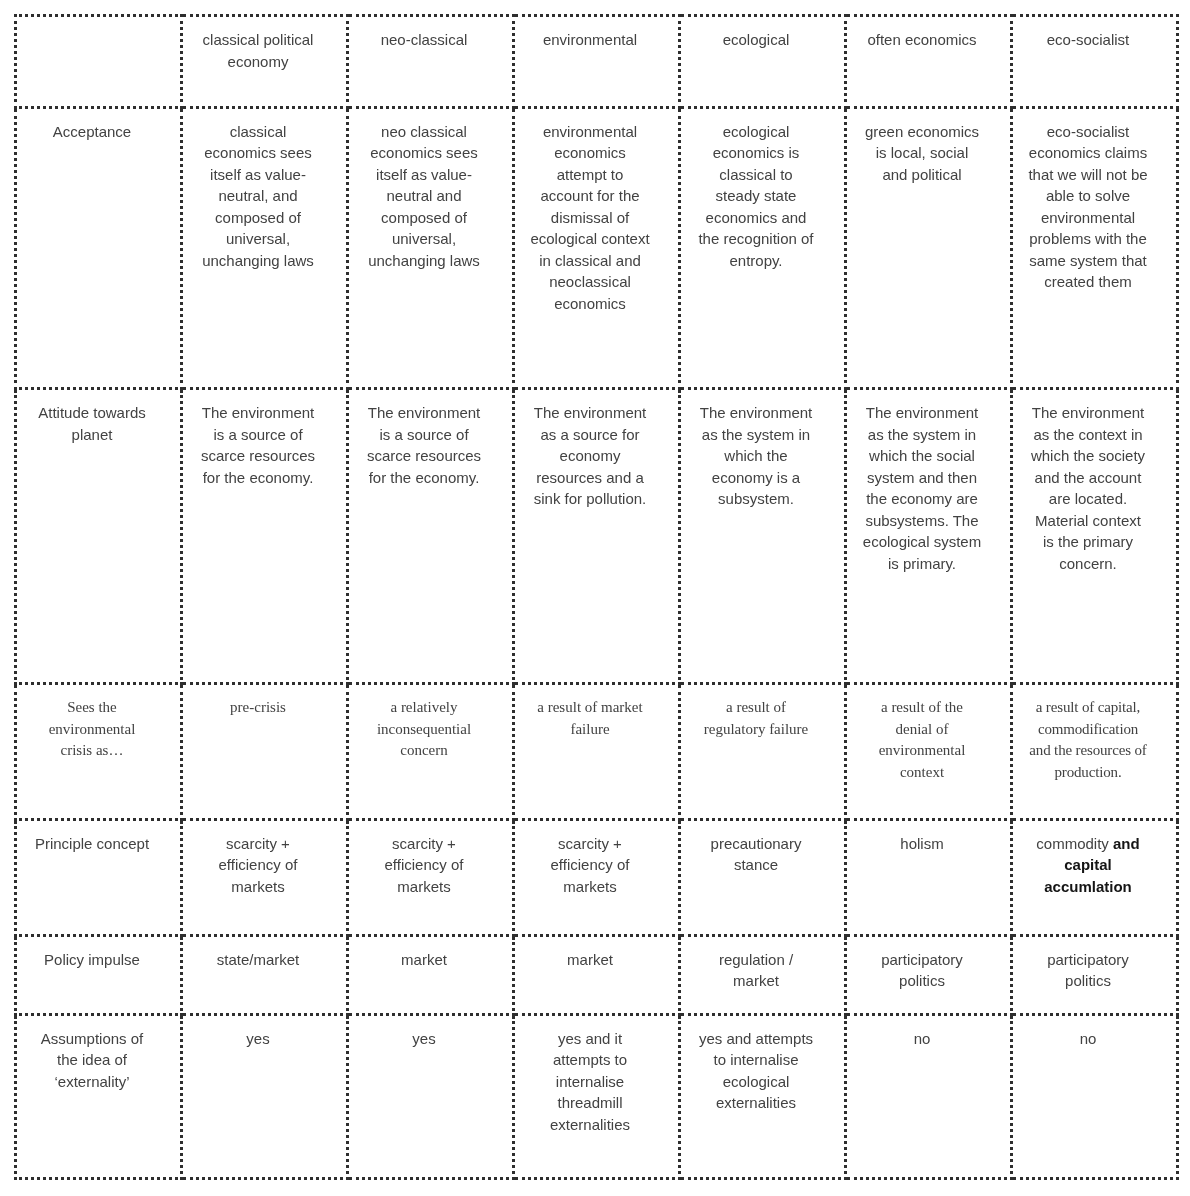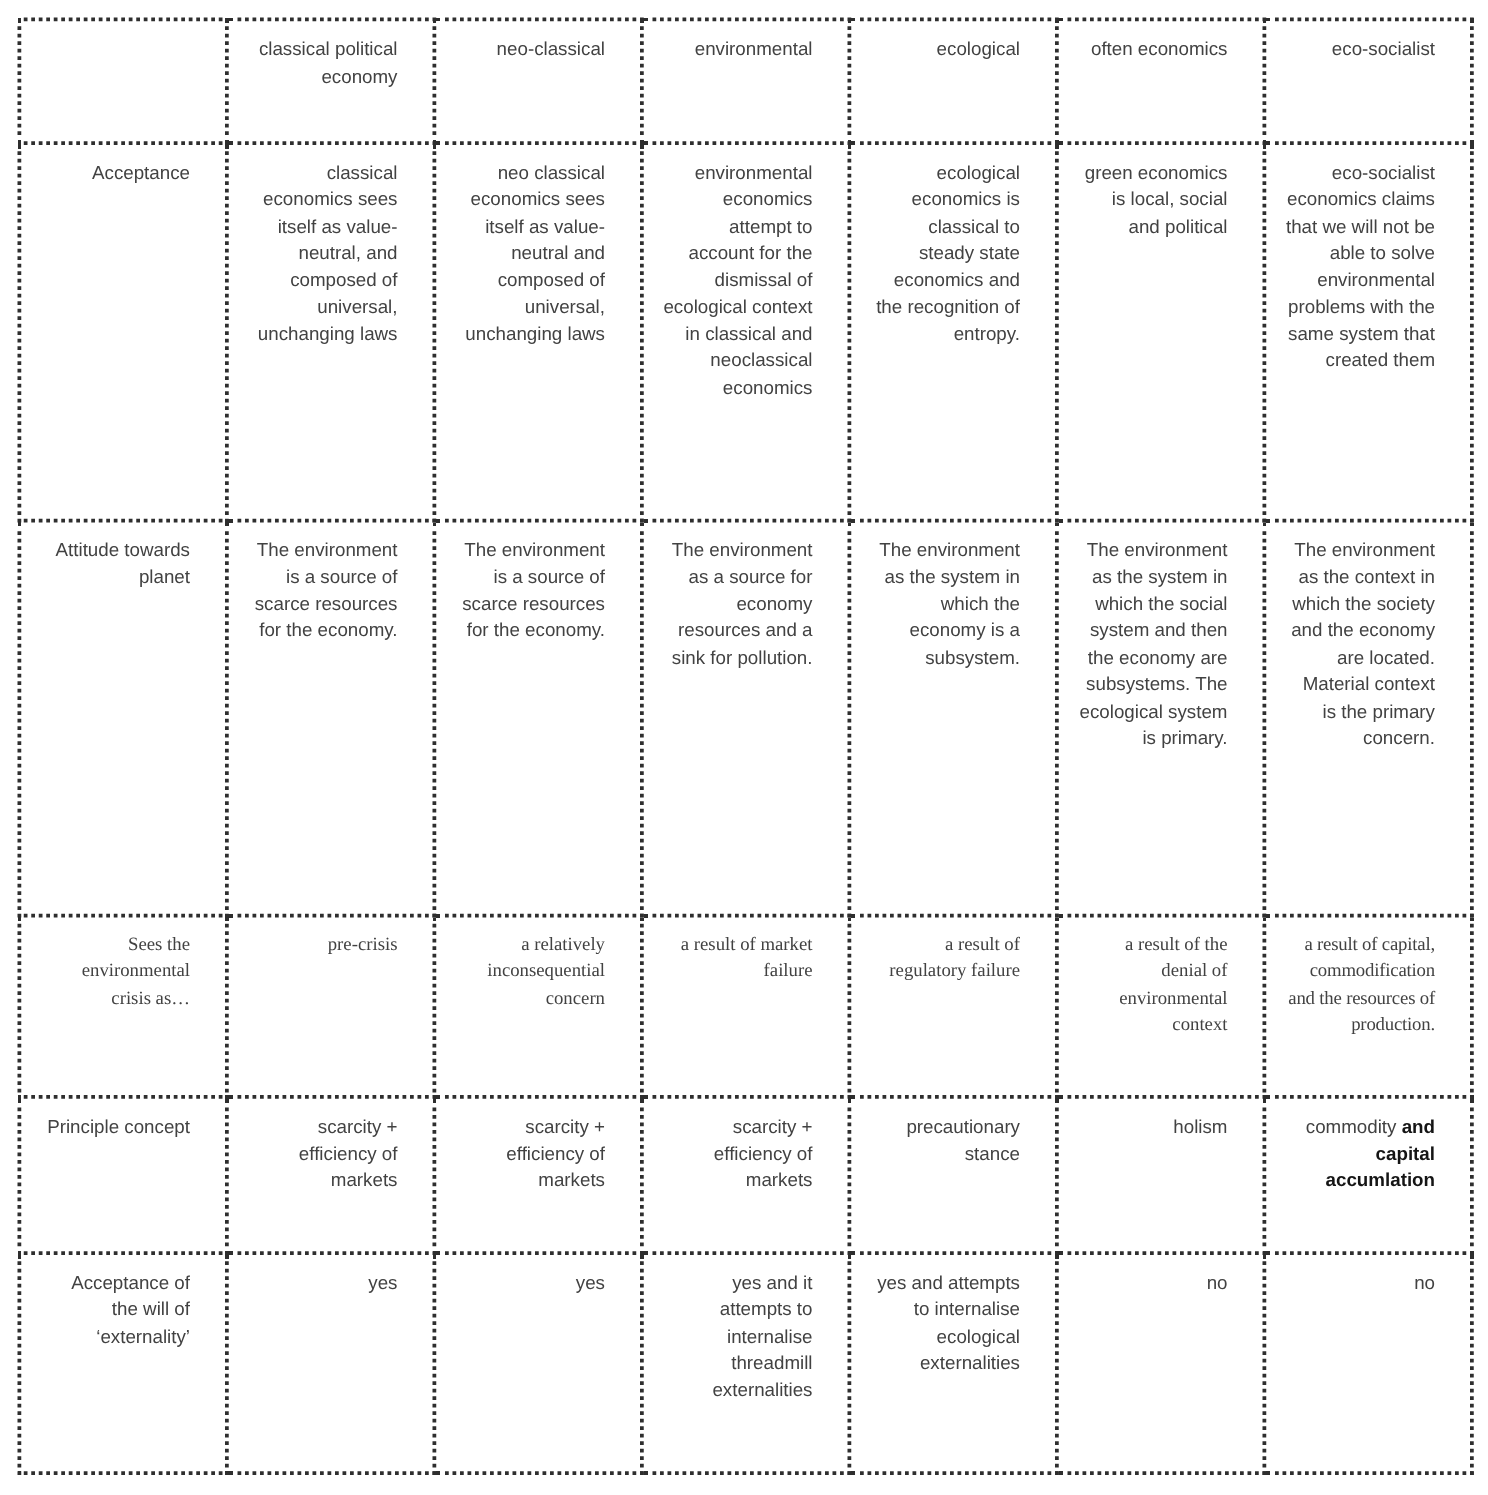--- a/index.html
+++ b/index.html
@@ -23,21 +23,21 @@
     left: 14px;
     top: 14px;
     width: 1162px;
     height: 1166px;
     border-collapse: collapse;
     table-layout: fixed;
   }
   table.cmp th, table.cmp td {
     border: 3px dotted #2e2e2e;
     vertical-align: top;
-    text-align: right;
+    text-align: center;
     padding: 12px 28px 8px 15px;
     font-size: 15px;
     line-height: 21.5px;
     font-weight: 400;
     color: #424242;
     word-wrap: break-word;
   }
   tr.r-head   { height: 84px; }
   tr.r-assum  { height: 257px; }
   tr.r-att    { height: 269px; }
@@ -92,21 +92,21 @@
       <td>eco-socialist economics claims that we will not be able to solve environmental problems with the same system that created them</td>
     </tr>
 
     <tr class="r-att">
       <td>Attitude towards planet</td>
       <td>The environment is a source of scarce resources for the economy.</td>
       <td>The environment is a source of scarce resources for the economy.</td>
       <td>The environment as a source for economy resources and a sink for pollution.</td>
       <td>The environment as the system in which the economy is a subsystem.</td>
       <td>The environment as the system in which the social system and then the economy are subsystems. The ecological system is primary.</td>
-      <td>The environment as the context in which the society and the economy are located. Material context is the primary concern.</td>
+      <td>The environment as the context in which the society and the account are located. Material context is the primary concern.</td>
     </tr>
 
     <tr class="r-crisis">
       <td>Sees the environmental crisis as…</td>
       <td>pre-crisis</td>
       <td>a relatively inconsequential concern</td>
       <td>a result of market failure</td>
       <td>a result of regulatory failure</td>
       <td>a result of the denial of environmental context</td>
       <td class="cond">a result of capital, commodification and the resources of production.</td>
@@ -115,23 +115,32 @@
     <tr class="r-princ">
       <td>Principle concept</td>
       <td class="b">scarcity + efficiency of markets</td>
       <td>scarcity + efficiency of markets</td>
       <td>scarcity + efficiency of markets</td>
       <td>precautionary stance</td>
       <td>holism</td>
       <td><span>commodity </span><span class="b">and capital accumlation</span></td>
     </tr>
 
+    <tr class="r-policy">
+      <td>Policy impulse</td>
+      <td>state/market</td>
+      <td>market</td>
+      <td>market</td>
+      <td>regulation / market</td>
+      <td>participatory politics</td>
+      <td>participatory politics</td>
+    </tr>
 
     <tr class="r-ext">
-      <td>Acceptance of the will of ‘externality’</td>
+      <td>Assumptions of the idea of ‘externality’</td>
       <td>yes</td>
       <td>yes</td>
       <td>yes and it attempts to internalise threadmill externalities</td>
       <td>yes and attempts to internalise ecological externalities</td>
       <td>no</td>
       <td>no</td>
     </tr>
 
   </tbody>
     </table>

